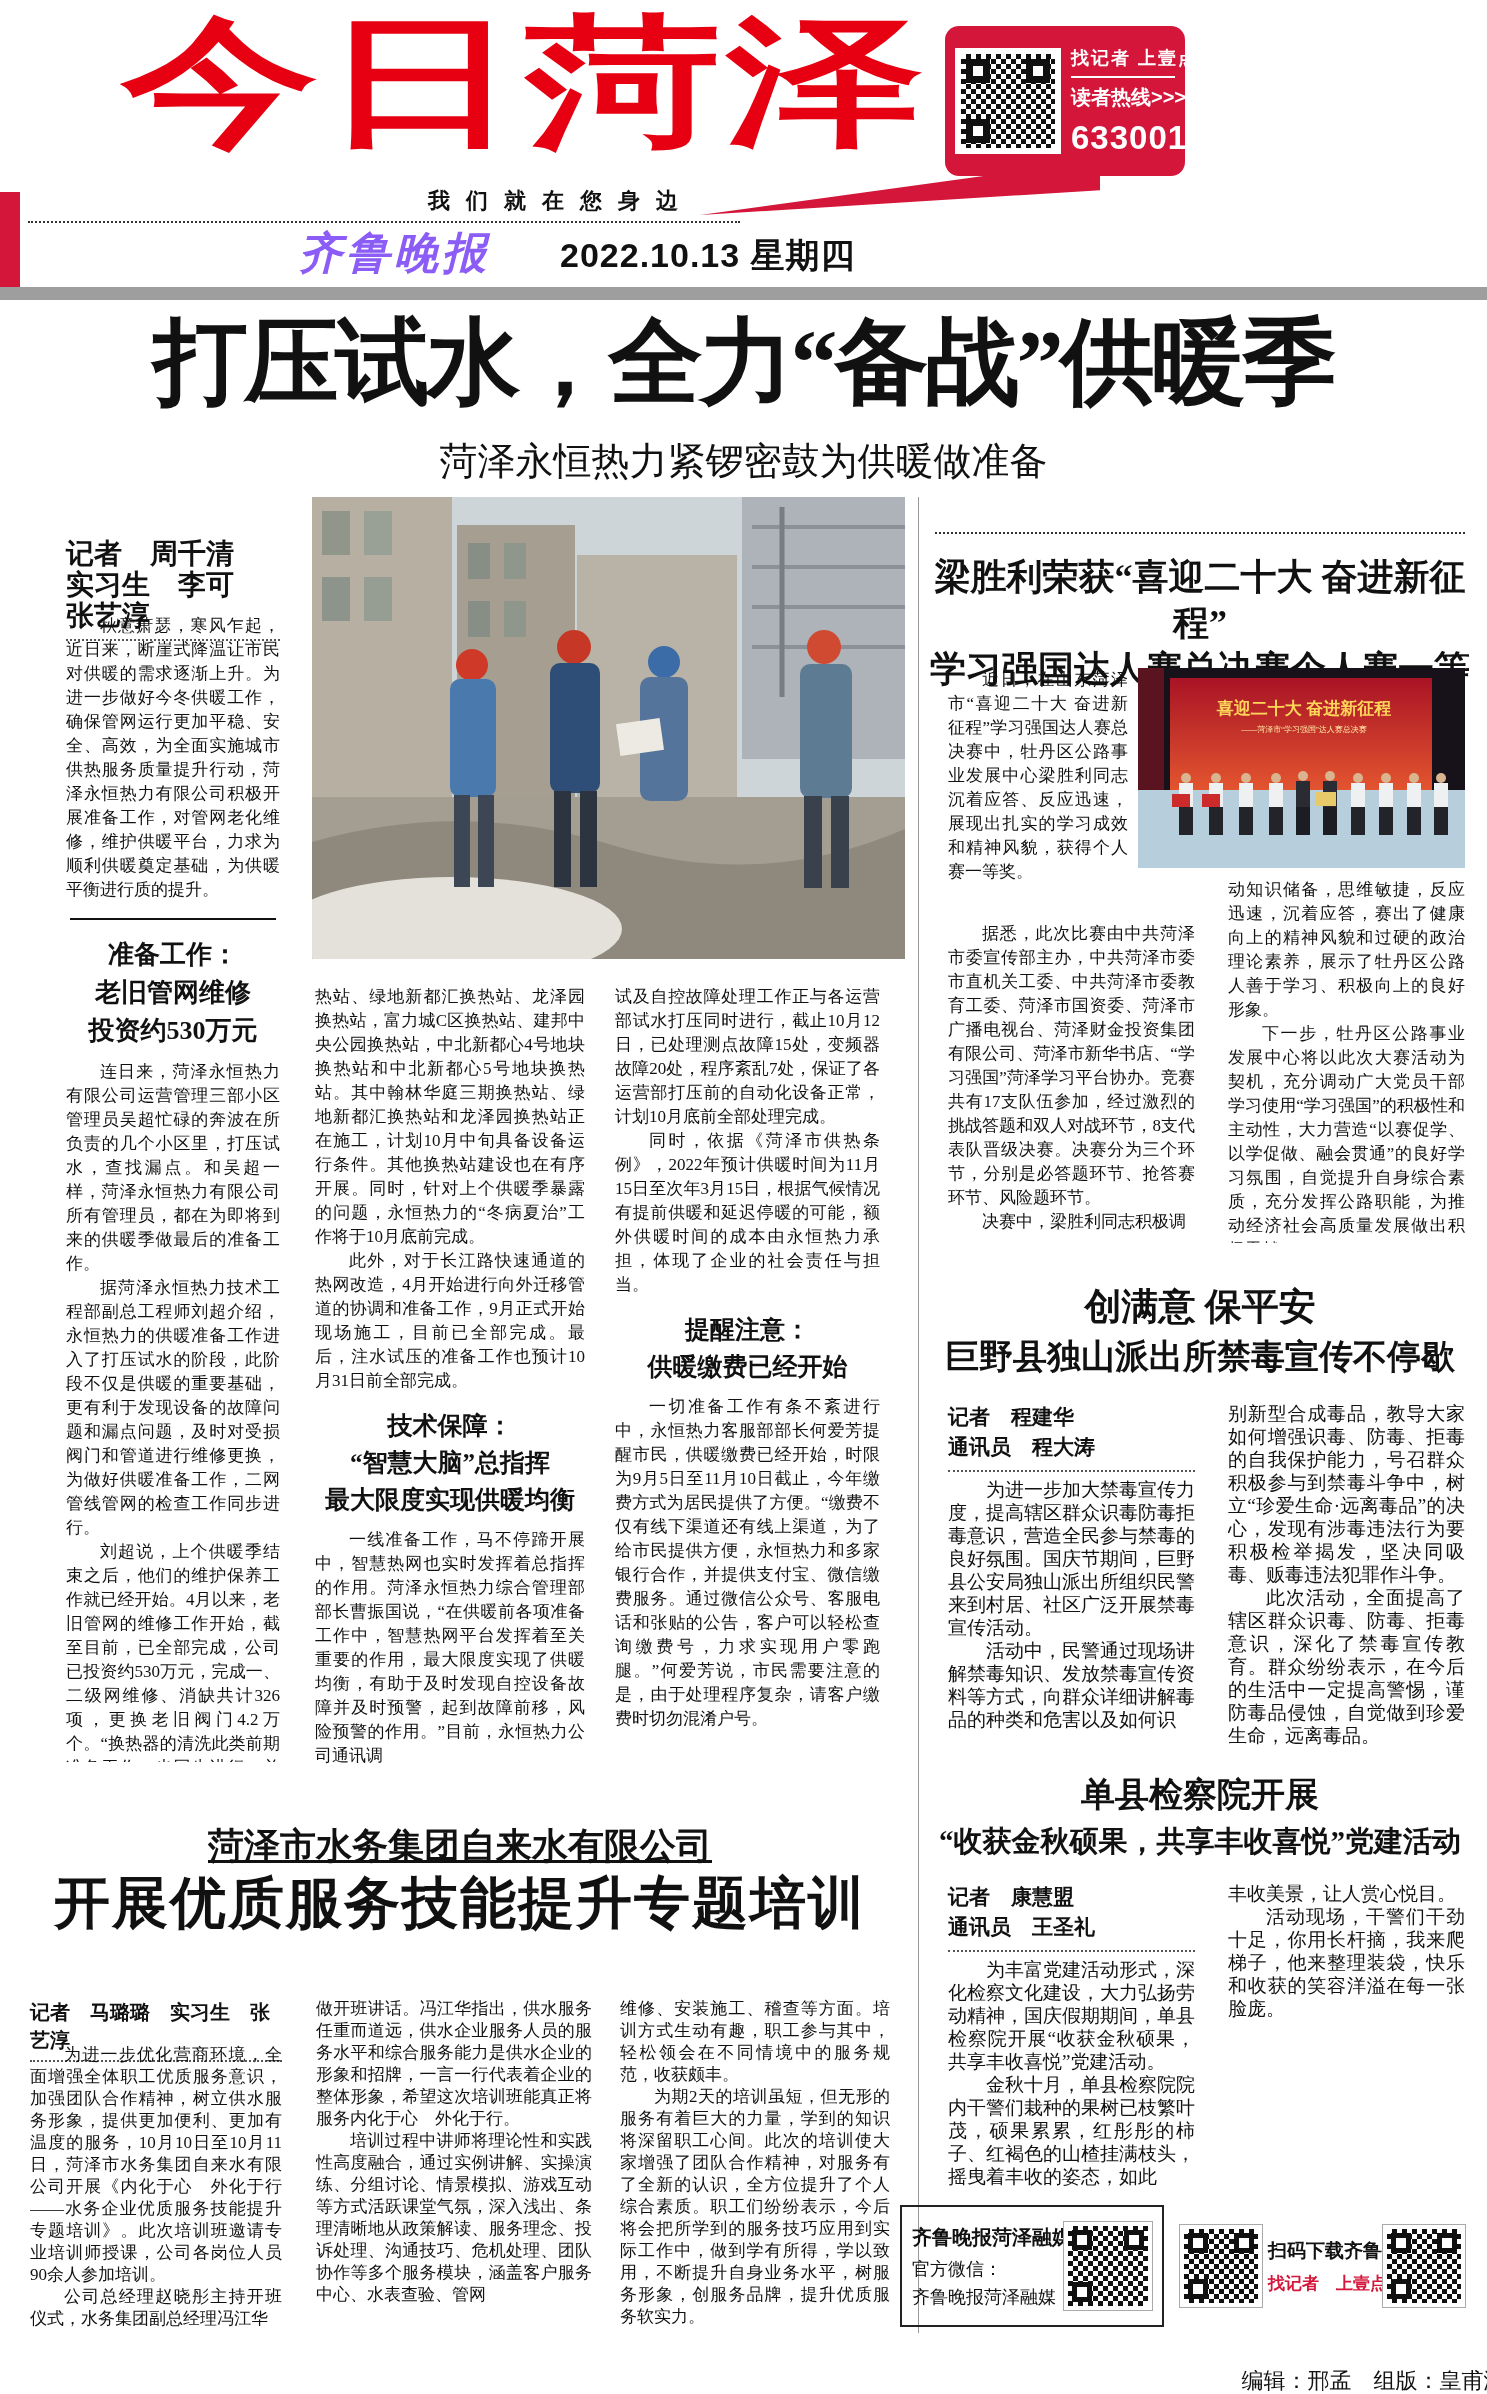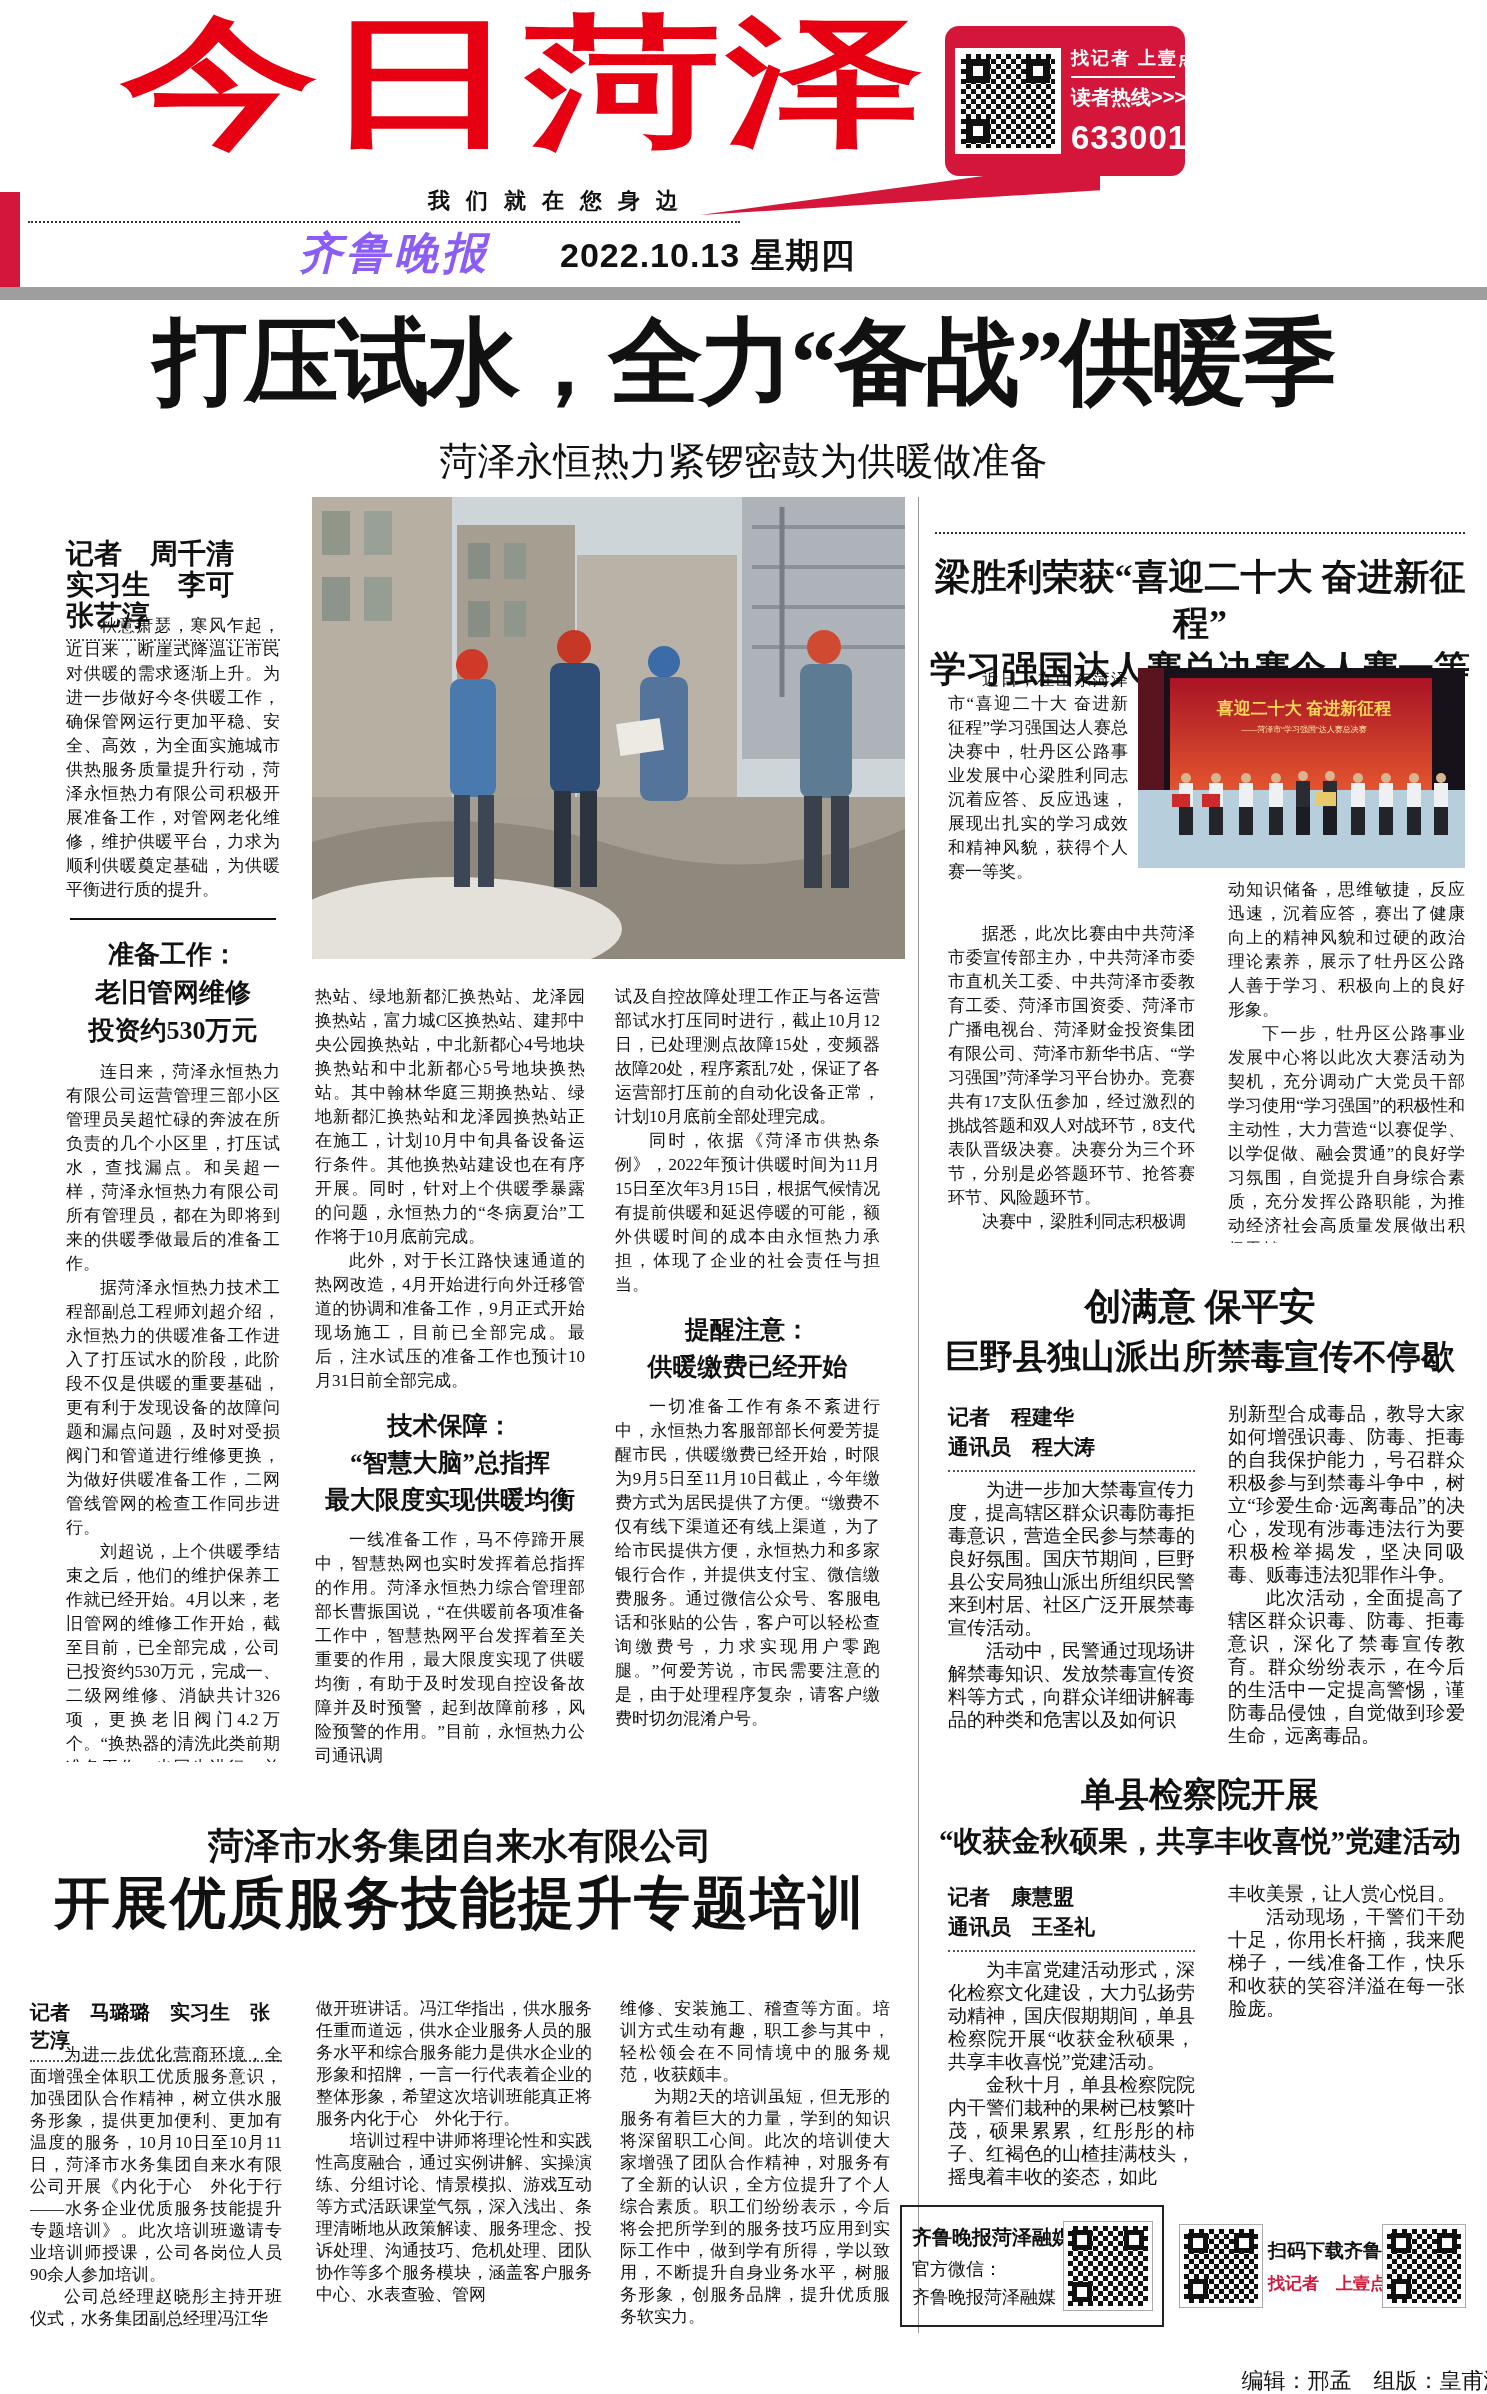--- a/index.html
+++ b/index.html
@@ -240,24 +240,24 @@
   <div class="byline" style="left:948px;top:1882px;width:247px;font-size:21px;line-height:30px;">
     <div>记者　康慧盟</div>
     <div>通讯员　王圣礼</div>
   </div>
   <div class="col f19t" style="left:948px;top:1958px;width:247px;height:240px;">
     <p>为丰富党建活动形式，深化检察文化建设，大力弘扬劳动精神，国庆假期期间，单县检察院开展“收获金秋硕果，共享丰收喜悦”党建活动。</p>
     <p>金秋十月，单县检察院院内干警们栽种的果树已枝繁叶茂，硕果累累，红彤彤的柿子、红褐色的山楂挂满枝头，摇曳着丰收的姿态，如此</p>
   </div>
   <div class="col f19t" style="left:1228px;top:1882px;width:237px;height:312px;">
     <p class="cont">丰收美景，让人赏心悦目。</p>
-    <p>活动现场，干警们干劲十足，你用长杆摘，我来爬梯子，一线准备工作，快乐和收获的笑容洋溢在每一张脸庞。</p>
-  </div>
-
-  <div class="abs serif ctr" style="left:30px;top:1822px;width:860px;font-size:36px;font-weight:600;">菏泽市水务集团自来水有限公司</div>
+    <p>活动现场，干警们干劲十足，你用长杆摘，我来爬梯子，他来整理装袋，快乐和收获的笑容洋溢在每一张脸庞。</p>
+  </div>
+
+  <div class="abs serif ctr" style="left:30px;top:1822px;width:860px;font-size:36px;font-weight:600;text-decoration:underline;">菏泽市水务集团自来水有限公司</div>
   <div class="abs serif b ctr" style="left:30px;top:1866px;width:860px;font-size:56px;letter-spacing:2px;">开展优质服务技能提升专题培训</div>
   <div class="byline" style="left:30px;top:1998px;width:252px;font-size:20px;line-height:28px;padding-bottom:6px;">
     <div>记者　马璐璐　实习生　张艺淳</div>
   </div>
   <div class="col fw" style="left:30px;top:2044px;width:252px;height:330px;">
     <p>为进一步优化营商环境，全面增强全体职工优质服务意识，加强团队合作精神，树立供水服务形象，提供更加便利、更加有温度的服务，10月10日至10月11日，菏泽市水务集团自来水有限公司开展《内化于心　外化于行——水务企业优质服务技能提升专题培训》。此次培训班邀请专业培训师授课，公司各岗位人员90余人参加培训。</p>
     <p>公司总经理赵晓彤主持开班仪式，水务集团副总经理冯江华</p>
   </div>
   <div class="col fw" style="left:316px;top:1998px;width:276px;height:378px;">
     <p class="cont">做开班讲话。冯江华指出，供水服务任重而道远，供水企业服务人员的服务水平和综合服务能力是供水企业的形象和招牌，一言一行代表着企业的整体形象，希望这次培训班能真正将服务内化于心　外化于行。</p>

